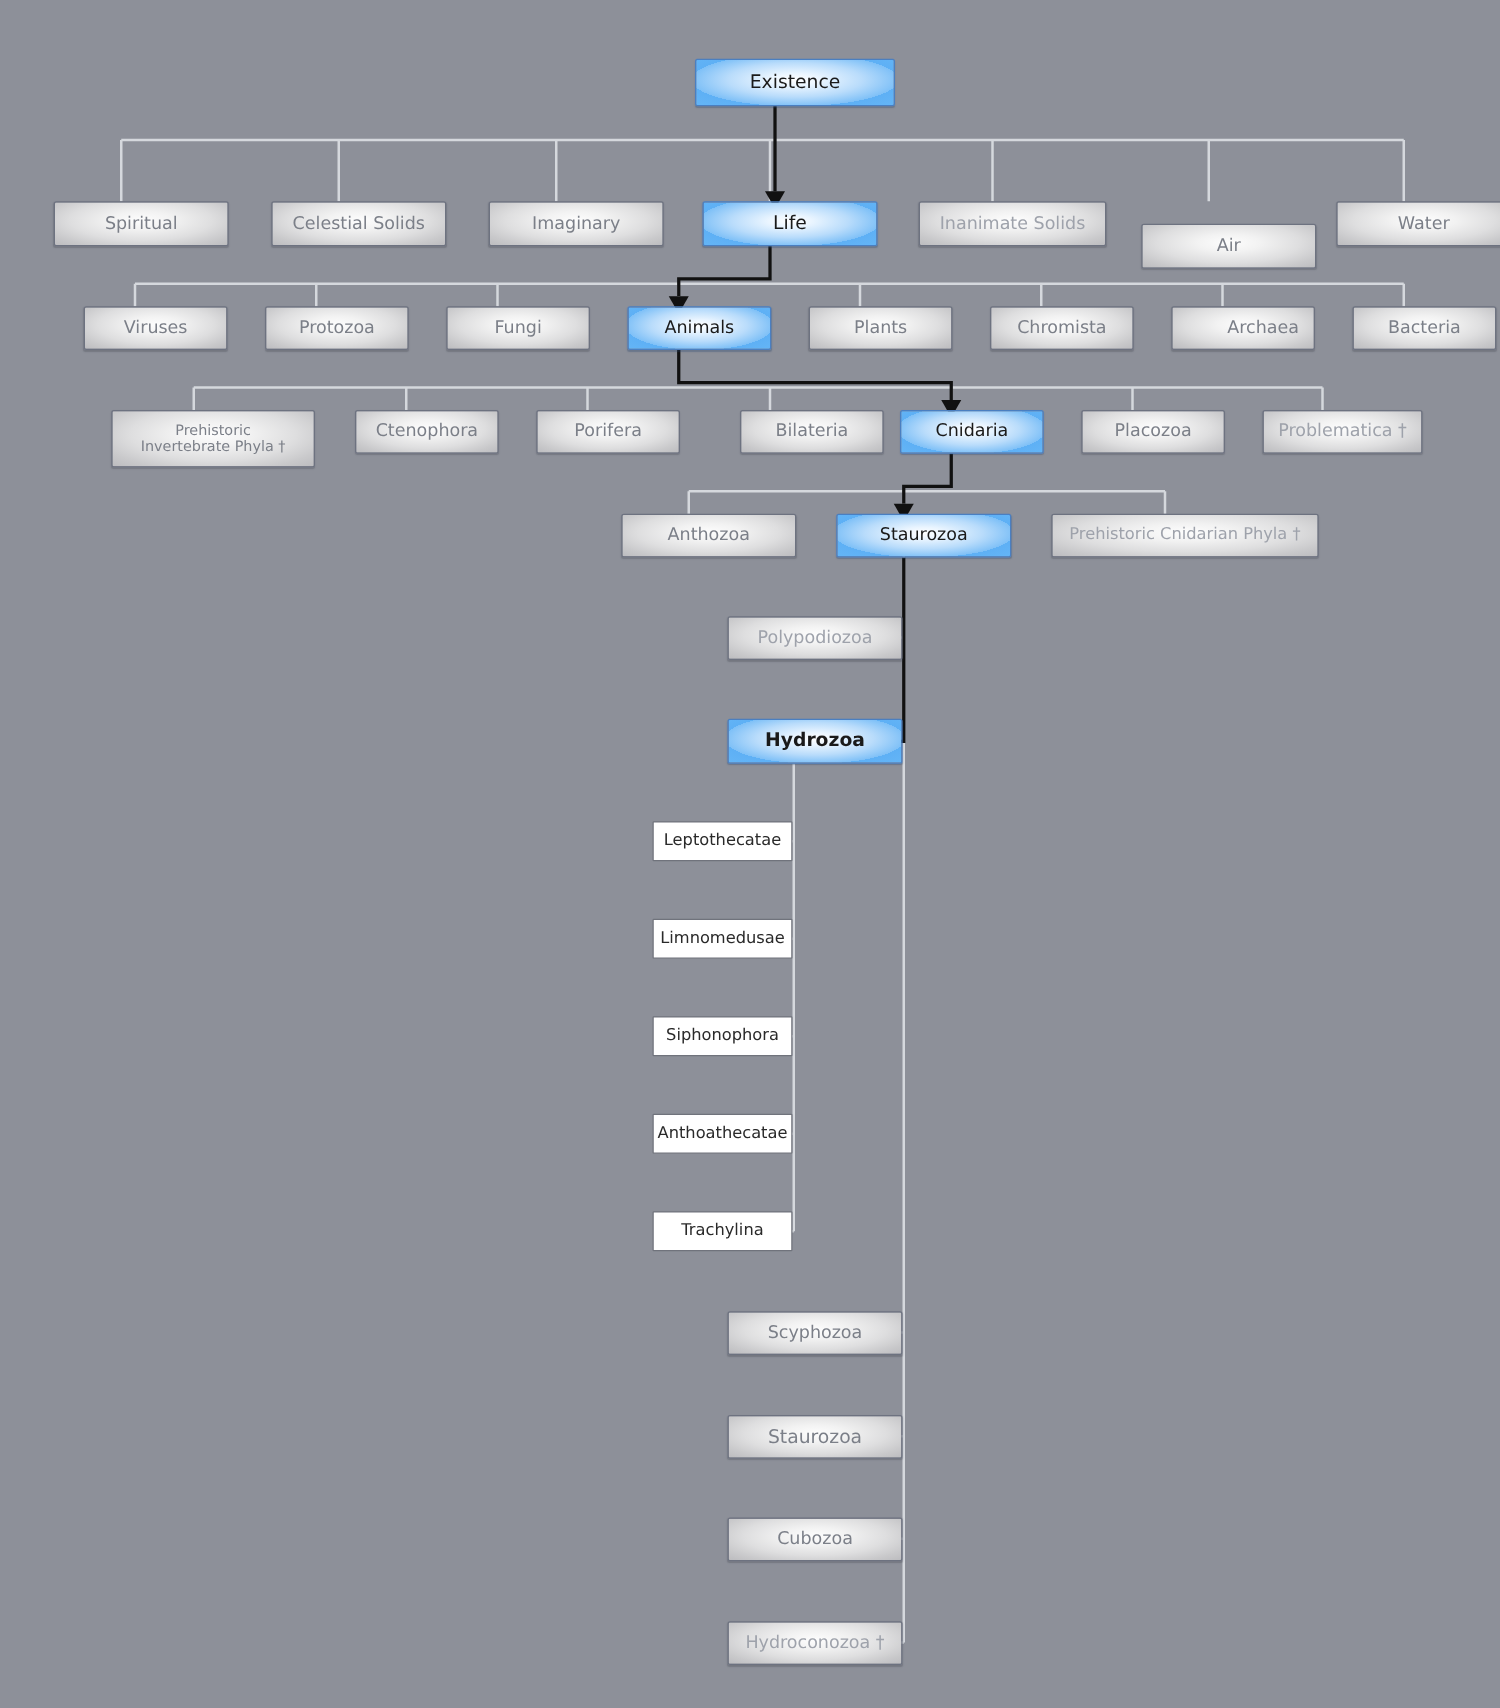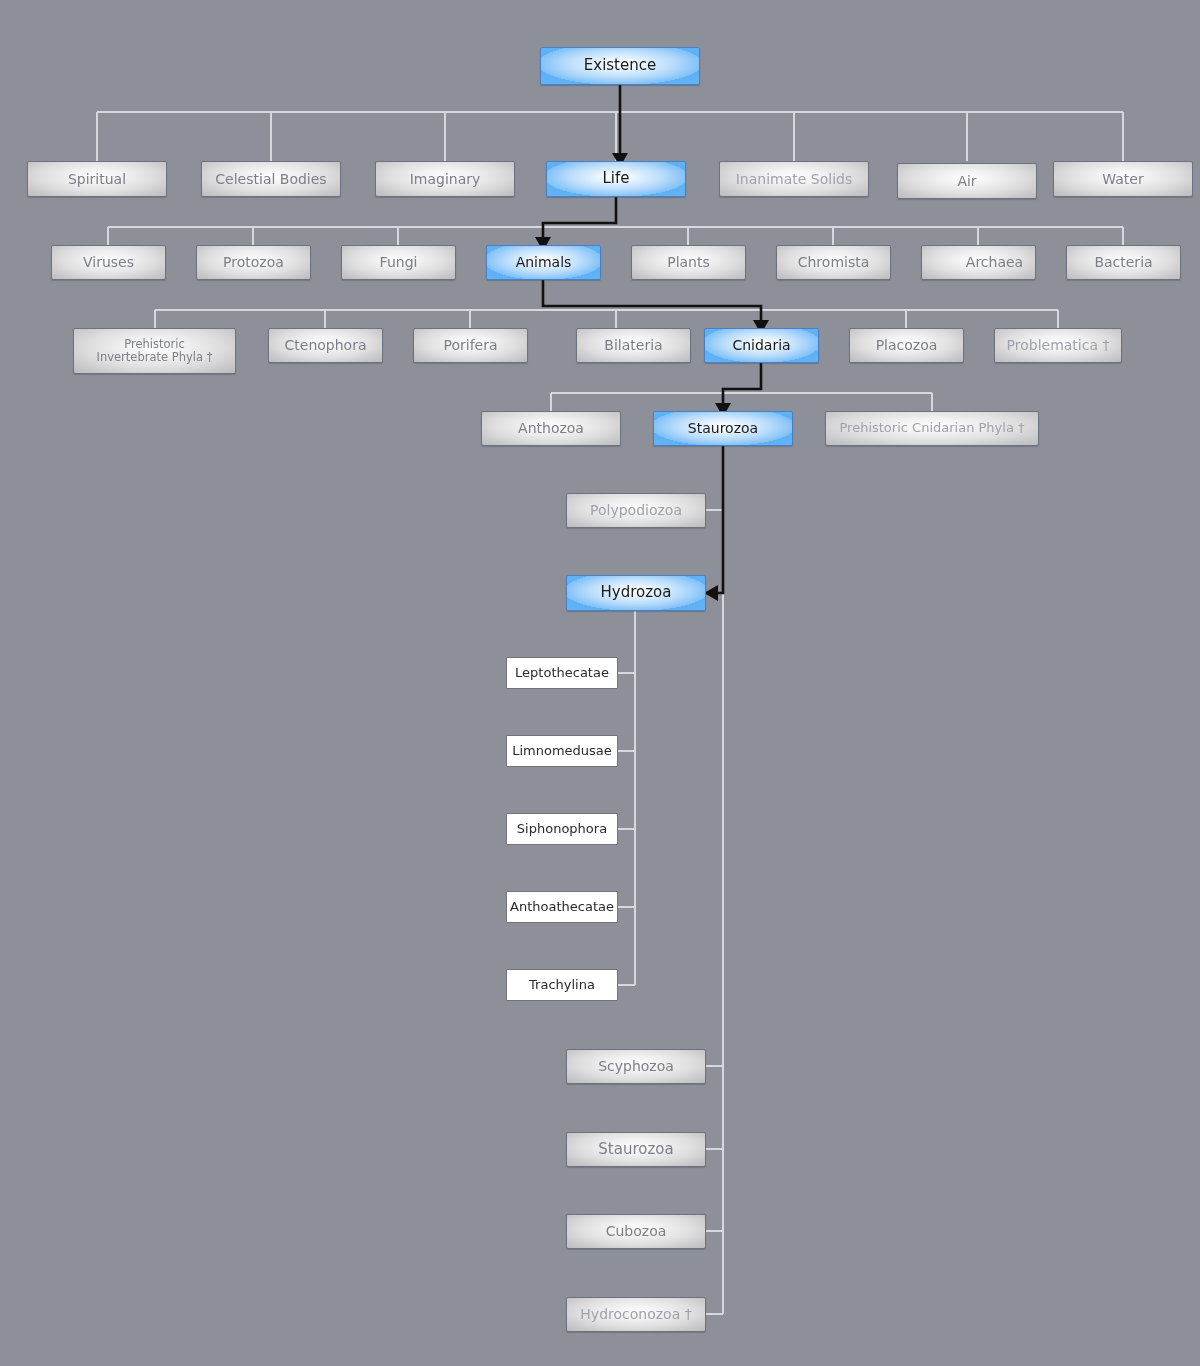--- a/index.html
+++ b/index.html
@@ -21,20 +21,21 @@
     position:absolute;left:0;top:0;width:1200px;height:1366px;
   }
   .node{
     position:absolute;
     box-sizing:border-box;
     display:flex;align-items:center;justify-content:center;
     text-align:center;
     line-height:1.15;
     white-space:pre-line;
     z-index:5;
+    margin-left:16px;
   }
   
   .n-gray{
     border:1px solid #6d7280;
     border-radius:2px;
     background:radial-gradient(ellipse at 50% 42%, #fdfdfd 0%, #f2f2f2 26%, #dededf 58%, #c9c9cb 82%, #bcbcbf 100%);
     color:#7b7f88;
     box-shadow:0 1px 1px rgba(60,64,74,.30);
   }
   
@@ -150,32 +151,32 @@
     </svg>
 
     <div class="node n-blue" style="left:533px;top:40px;width:160px;height:38px;font-size:15px;">
       <span class="lbl">Existence</span>
     </div>
 
     <div class="node n-gray" style="left:20px;top:154px;width:140px;height:36px;font-size:14px;">
       <span class="lbl">Spiritual</span>
     </div>
     <div class="node n-gray" style="left:194px;top:154px;width:140px;height:36px;font-size:14px;">
-      <span class="lbl">Celestial Bodies</span>
+      <span class="lbl">Celestial Solids</span>
     </div>
     <div class="node n-gray" style="left:368px;top:154px;width:140px;height:36px;font-size:14px;">
       <span class="lbl">Imaginary</span>
     </div>
     <div class="node n-blue" style="left:539px;top:154px;width:140px;height:36px;font-size:15px;">
       <span class="lbl">Life</span>
     </div>
     <div class="node n-gray n-faint" style="left:712px;top:154px;width:150px;height:36px;font-size:14px;">
       <span class="lbl">Inanimate Solids</span>
     </div>
-    <div class="node n-gray" style="left:890px;top:156px;width:140px;height:36px;font-size:14px;">
+    <div class="node n-gray" style="left:890px;top:172px;width:140px;height:36px;font-size:14px;">
       <span class="lbl">Air</span>
     </div>
     <div class="node n-gray" style="left:1046px;top:154px;width:140px;height:36px;font-size:14px;">
       <span class="lbl">Water</span>
     </div>
 
     <div class="node n-gray" style="left:44px;top:238px;width:115px;height:35px;font-size:14px;">
       <span class="lbl">Viruses</span>
     </div>
     <div class="node n-gray" style="left:189px;top:238px;width:115px;height:35px;font-size:14px;">
@@ -229,21 +230,21 @@
     <div class="node n-blue" style="left:646px;top:404px;width:140px;height:35px;font-size:14px;">
       <span class="lbl">Staurozoa</span>
     </div>
     <div class="node n-gray n-faint" style="left:818px;top:404px;width:214px;height:35px;font-size:13px;">
       <span class="lbl">Prehistoric Cnidarian Phyla †</span>
     </div>
 
     <div class="node n-gray n-faint" style="left:559px;top:486px;width:140px;height:35px;font-size:14px;">
       <span class="lbl">Polypodiozoa</span>
     </div>
-    <div class="node n-blue" style="left:559px;top:568px;width:140px;height:36px;font-size:15px;">
+    <div class="node n-blue" style="left:559px;top:568px;width:140px;height:36px;font-size:15px;font-weight:bold;">
       <span class="lbl">Hydrozoa</span>
     </div>
     <div class="node n-gray" style="left:559px;top:1042px;width:140px;height:35px;font-size:14px;">
       <span class="lbl">Scyphozoa</span>
     </div>
     <div class="node n-gray" style="left:559px;top:1125px;width:140px;height:35px;font-size:15px;">
       <span class="lbl">Staurozoa</span>
     </div>
     <div class="node n-gray" style="left:559px;top:1207px;width:140px;height:35px;font-size:14px;">
       <span class="lbl">Cubozoa</span>

